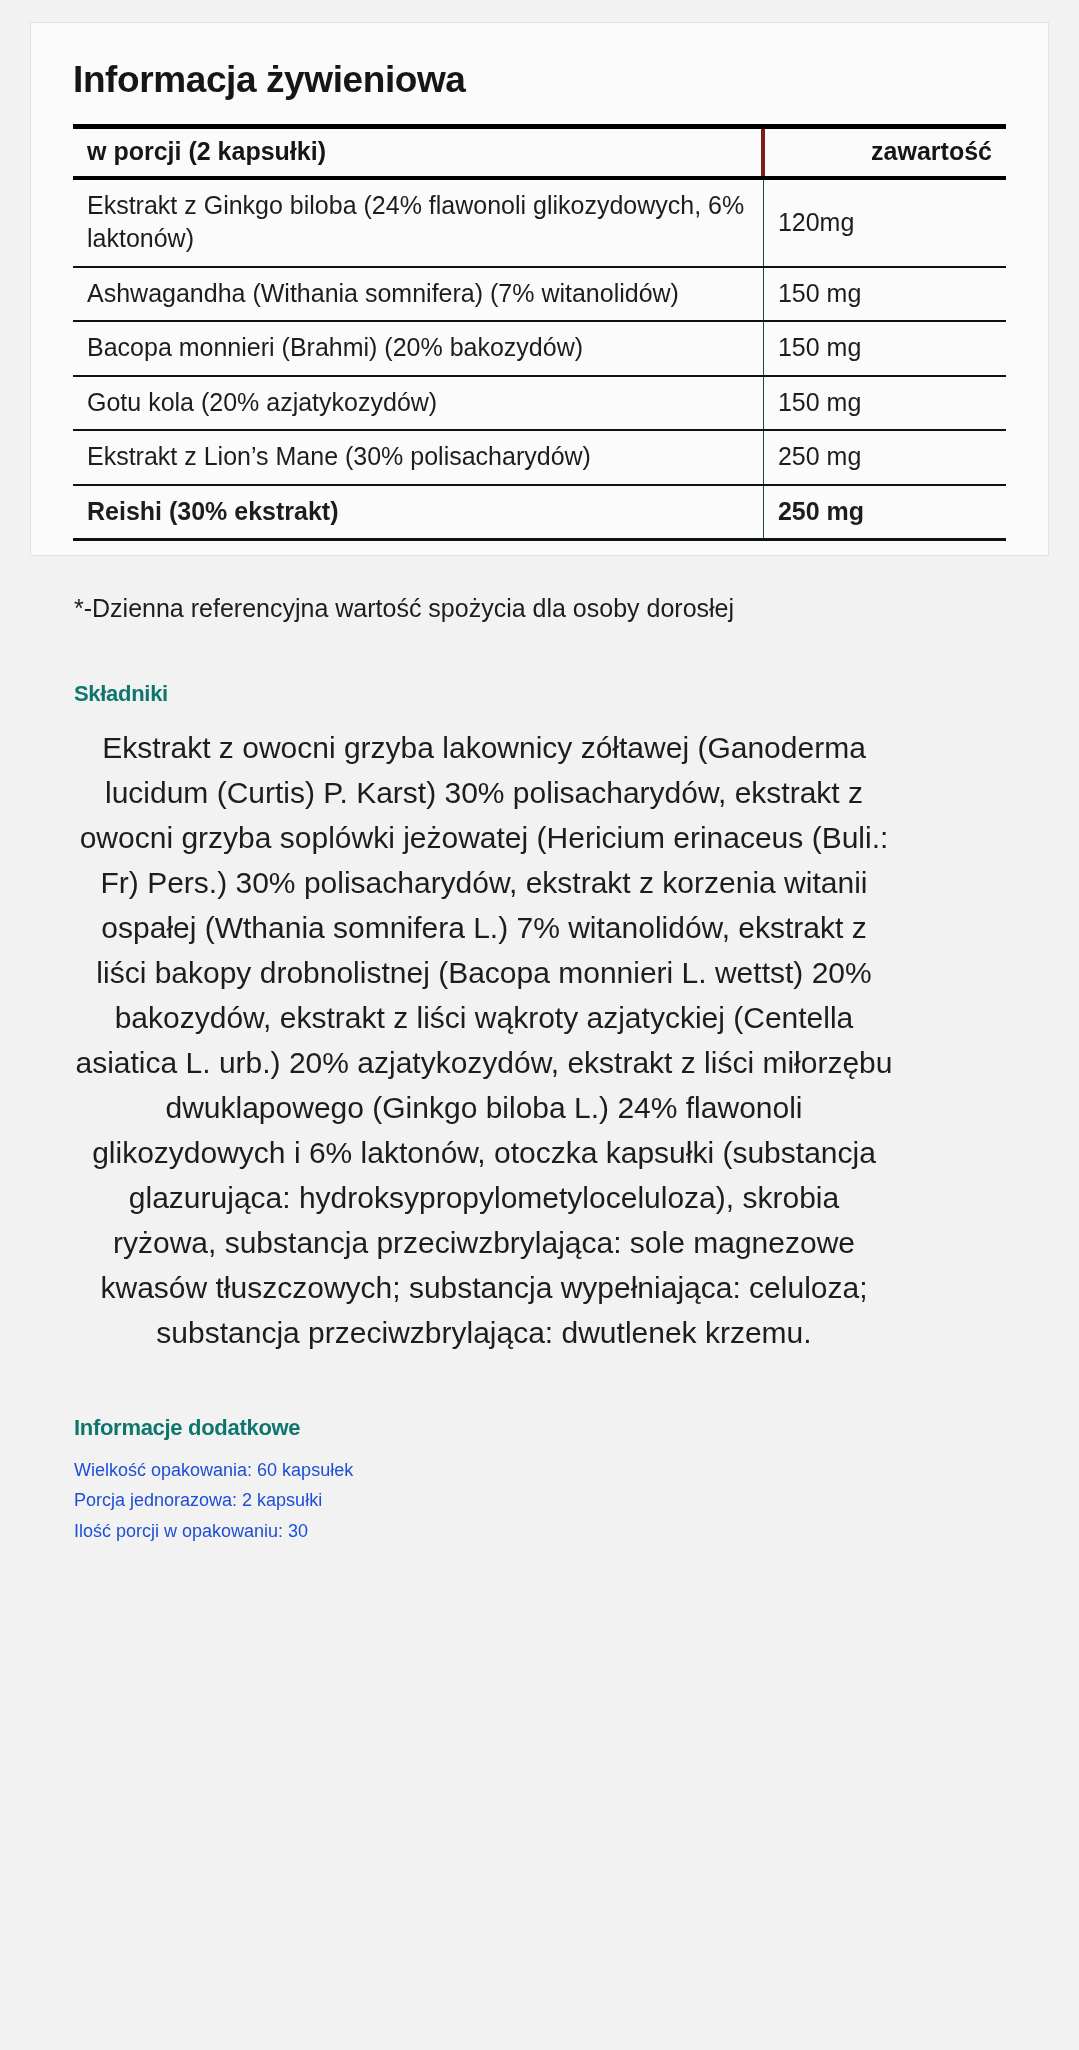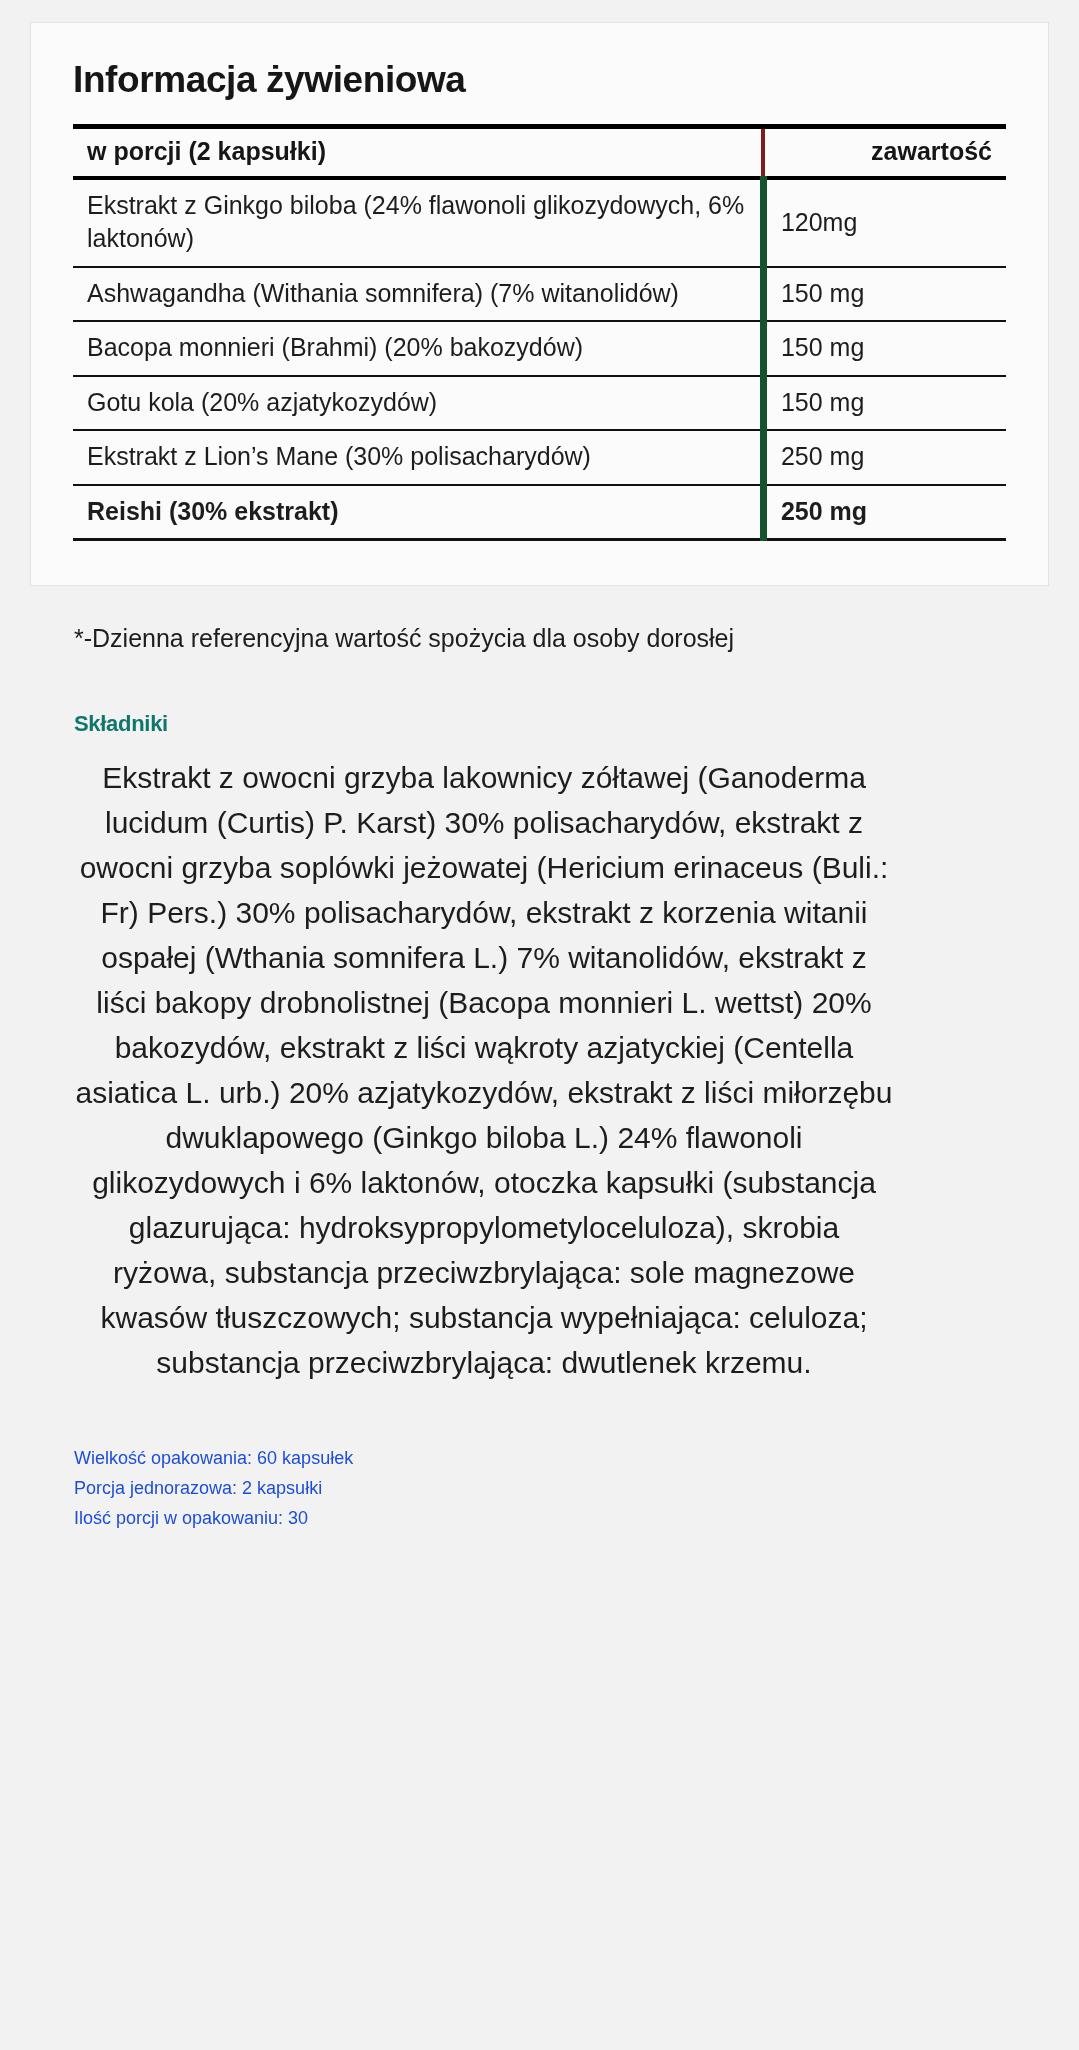--- a/index.html
+++ b/index.html
@@ -19,21 +19,21 @@
     box-sizing: border-box;
     padding: 0;
   }
 
   
   .nutrition-card {
     margin: 22px 30px 13px 30px;
     background: #fbfbfb;
     border: 1px solid #e3e3e3;
     box-sizing: border-box;
-    padding: 28px 42px 44px 42px;
+    padding: 28px 42px 14px 42px;
   }
   .nutrition-title {
     font-size: 37px;
     font-weight: 700;
     letter-spacing: -0.4px;
     margin: 8px 0 22px 0;
     color: #161616;
     line-height: 1.15;
   }
 
@@ -69,21 +69,21 @@
     color: #1d1d1d;
     padding: 9px 6px 10px 14px;
     border-bottom: 2px solid #111;
     vertical-align: middle;
     line-height: 1.34;
   }
   table.nutri tbody td.val {
     text-align: left;
     padding-left: 14px;
     padding-right: 8px;
-    border-left: 7px solid #14532d;
+    border-left: 1px solid #14532d;
     white-space: nowrap;
   }
   table.nutri tbody tr:last-child td {
     border-bottom: 3px solid #111;
     font-weight: bold;
   }
 
   
   .footnote {
     margin: 34px 74px 0 74px;
@@ -173,20 +173,21 @@
   </section>
 
   <p class="footnote">*-Dzienna referencyjna wartość spożycia dla osoby dorosłej</p>
 
   <section class="section" id="ingredients-section">
     <h2 class="section-heading">Składniki</h2>
     <p class="body-text">Ekstrakt z owocni grzyba lakownicy zółtawej (Ganoderma lucidum (Curtis) P. Karst) 30% polisacharydów, ekstrakt z owocni grzyba soplówki jeżowatej (Hericium erinaceus (Buli.: Fr) Pers.) 30% polisacharydów, ekstrakt z korzenia witanii ospałej (Wthania somnifera L.) 7% witanolidów, ekstrakt z liści bakopy drobnolistnej (Bacopa monnieri L. wettst) 20% bakozydów, ekstrakt z liści wąkroty azjatyckiej (Centella asiatica L. urb.) 20% azjatykozydów, ekstrakt z liści miłorzębu dwuklapowego (Ginkgo biloba L.) 24% flawonoli glikozydowych i 6% laktonów, otoczka kapsułki (substancja glazurująca: hydroksypropylometyloceluloza), skrobia ryżowa, substancja przeciwzbrylająca: sole magnezowe kwasów tłuszczowych; substancja wypełniająca: celuloza; substancja przeciwzbrylająca: dwutlenek krzemu.</p>
   </section>
 
   <section class="section" id="additional-section">
+    <h2 class="section-heading">Informacje dodatkowe</h2>
     <div id="additional-lines">
         <p class="info-line">Wielkość opakowania: 60 kapsułek</p>
         <p class="info-line">Porcja jednorazowa: 2 kapsułki</p>
         <p class="info-line">Ilość porcji w opakowaniu: 30</p>
       </div>
   </section>
 
 </div>
 
 </body></html>

